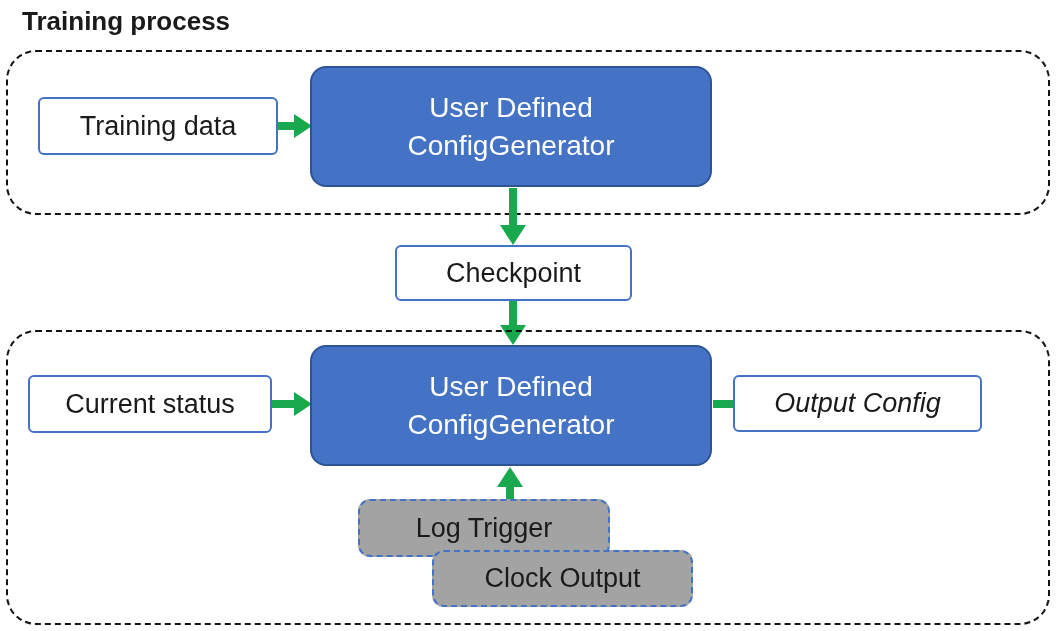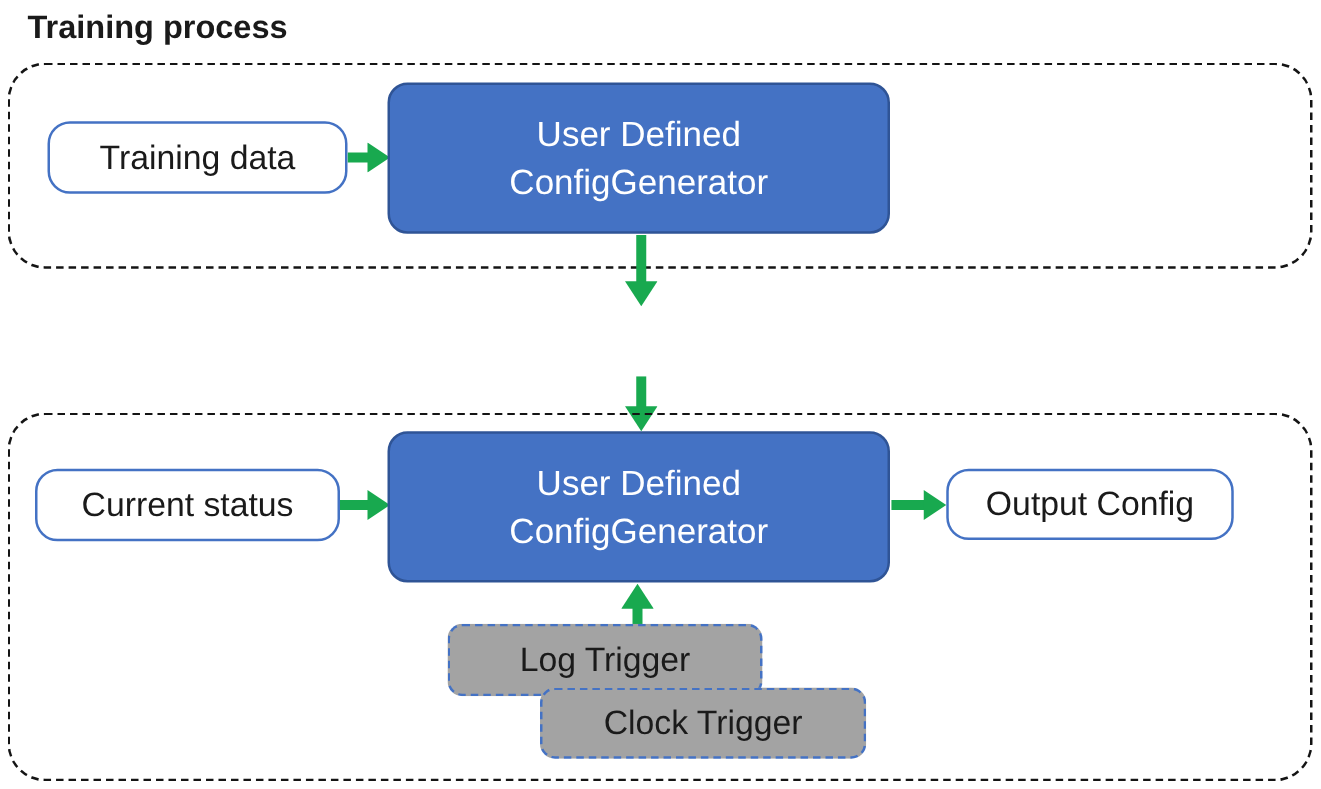--- a/index.html
+++ b/index.html
@@ -30,21 +30,21 @@
   .dashed-container{
     position:absolute;
     border:2.5px dashed var(--dash);
     border-radius:30px;
     background:transparent;
   }
   .white-box{
     position:absolute;
     background:#fff;
     border:2px solid var(--box-border);
-    border-radius:18px;
+    border-radius:6px;
     display:flex;align-items:center;justify-content:center;
     font-size:27px;color:var(--text-dark);
     white-space:nowrap;
   }
   .blue-box{
     position:absolute;
     background:var(--blue-fill);
     border:2px solid var(--blue-border);
     border-radius:16px;
     display:flex;flex-direction:column;align-items:center;justify-content:center;
@@ -82,20 +82,21 @@
   <div class="blue-box" style="left:310px;top:66px;width:402px;height:121px;">
     <span>User Defined</span>
     <span>ConfigGenerator</span>
   </div>
 
   <svg class="arrow" style="left:500px;top:188px;" width="26" height="57" viewBox="0 0 26 57">
     <rect x="9" y="0" width="8" height="40"></rect>
     <polygon points="0,37 26,37 13,57"></polygon>
   </svg>
 
+  <div class="white-box" style="left:395px;top:245px;width:237px;height:56px;">Checkpoint</div>
 
   <svg class="arrow" style="left:500px;top:301px;" width="26" height="44" viewBox="0 0 26 44">
     <rect x="9" y="0" width="8" height="27"></rect>
     <polygon points="0,24 26,24 13,44"></polygon>
   </svg>
 
 
   <div class="dashed-container" style="left:6px;top:330px;width:1044px;height:295px;"></div>
 
   <div class="white-box" style="left:28px;top:375px;width:244px;height:58px;">Current status</div>
@@ -108,24 +109,24 @@
   <div class="blue-box" style="left:310px;top:345px;width:402px;height:121px;">
     <span>User Defined</span>
     <span>ConfigGenerator</span>
   </div>
 
   <svg class="arrow" style="left:713px;top:392px;" width="44" height="24" viewBox="0 0 44 24">
     <rect x="0" y="8" width="28" height="8"></rect>
     <polygon points="26,0 44,12 26,24"></polygon>
   </svg>
 
-  <div class="white-box" style="left:757px;top:375px;width:230px;height:57px;">Output Config</div>
+  <div class="white-box" style="left:733px;top:375px;width:249px;height:57px;font-style:italic;">Output Config</div>
 
   <svg class="arrow" style="left:497px;top:467px;" width="26" height="33" viewBox="0 0 26 33">
     <polygon points="0,20 13,0 26,20"></polygon>
     <rect x="9" y="17" width="8" height="16"></rect>
   </svg>
 
   <div class="trigger-box" style="left:358px;top:499px;width:252px;height:58px;z-index:1;">Log Trigger</div>
 
-  <div class="trigger-box" style="left:432px;top:550px;width:261px;height:57px;z-index:2;">Clock Trigger</div>
+  <div class="trigger-box" style="left:432px;top:550px;width:261px;height:57px;z-index:2;">Clock Output</div>
 
 </div>
 
 </body></html>

